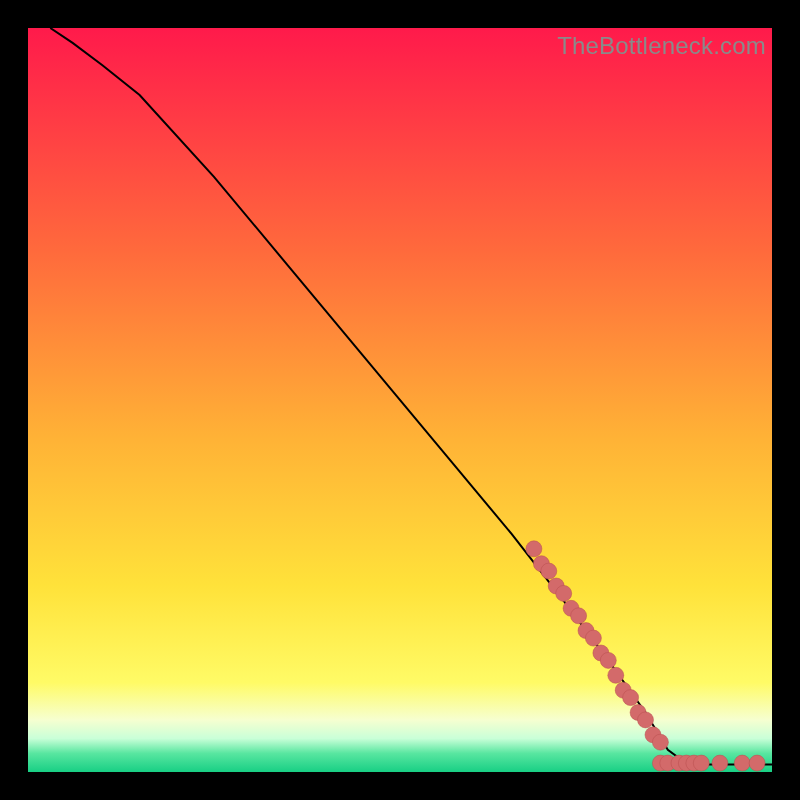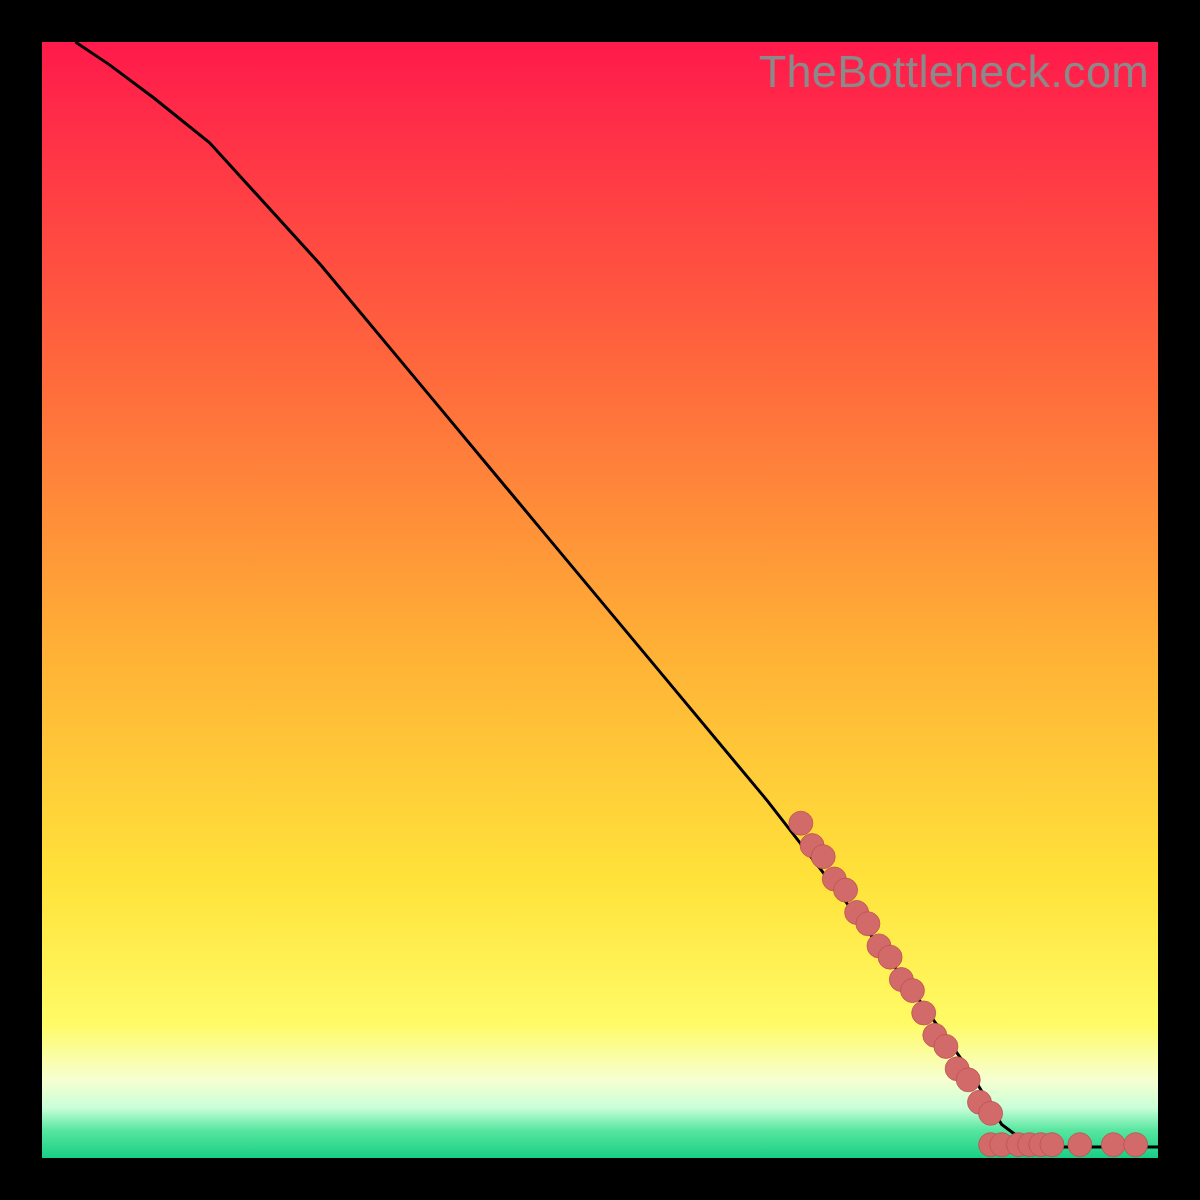--- a/index.html
+++ b/index.html
@@ -26,21 +26,21 @@
   }
   .heat-bg {
     position: absolute;
     inset: 0;
   }
   .watermark {
     position: absolute;
     top: 4px;
     right: 6px;
     color: #8a8a8a;
-    font-size: 30px;
+    font-size: 24px;
     font-weight: 500;
     letter-spacing: 0.2px;
   }
   svg.curve {
     position: absolute;
     inset: 0;
   }
 </style>
 </head>
 <body>

